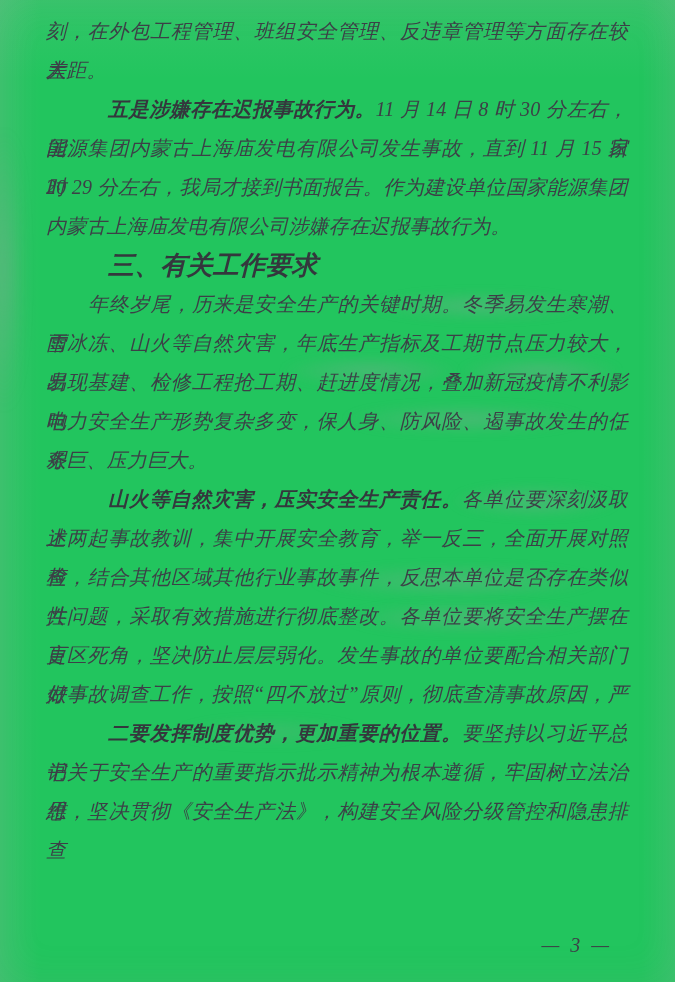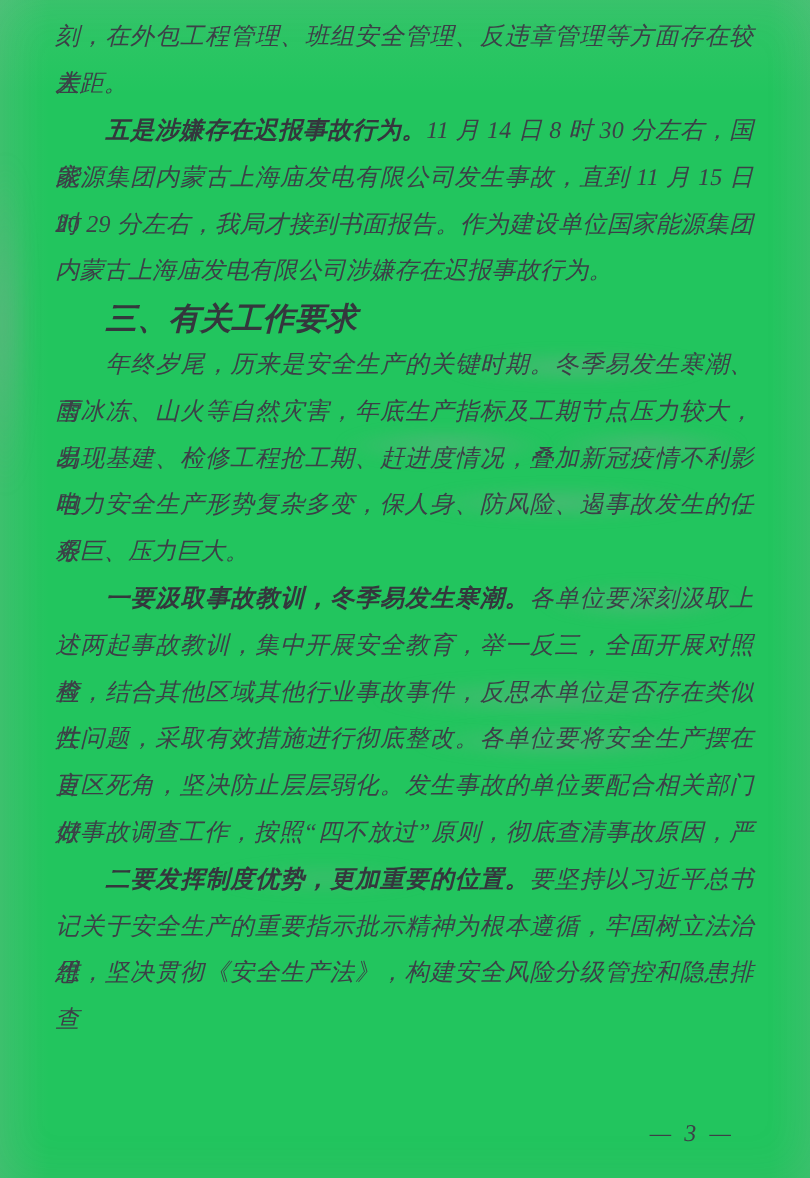--- a/index.html
+++ b/index.html
@@ -54,20 +54,21 @@
   .line.justify {
     white-space: normal;
     text-align: justify;
     text-align-last: justify;
   }
   .line.indent { text-indent: 42px; }
   .b {
     font-weight: bold;
     font-family: "Liberation Sans", "DejaVu Sans", sans-serif;
     color: #34373d;
+    margin-left: 20px;
   }
   .line.heading {
     font-weight: bold;
     font-family: "Liberation Sans", "DejaVu Sans", sans-serif;
     color: #34373d;
     font-size: 26px;
   }
   .pagenum {
     position: absolute;
     top: 930px;
@@ -99,21 +100,21 @@
       <div class="line indent justify"><span class="b">五是涉嫌存在迟报事故行为。</span><span>11 月 14 日 8 时 30 分左右，国家</span></div>
       <div class="line justify"><span>能源集团内蒙古上海庙发电有限公司发生事故，直到 11 月 15 日 20</span></div>
       <div class="line justify"><span>时 29 分左右，我局才接到书面报告。作为建设单位国家能源集团</span></div>
       <div class="line"><span>内蒙古上海庙发电有限公司涉嫌存在迟报事故行为。</span></div>
       <div class="line indent heading"><span class="b">三、有关工作要求</span></div>
       <div class="line indent justify"><span>年终岁尾，历来是安全生产的关键时期。冬季易发生寒潮、雨</span></div>
       <div class="line justify"><span>雪冰冻、山火等自然灾害，年底生产指标及工期节点压力较大，易</span></div>
       <div class="line justify"><span>出现基建、检修工程抢工期、赶进度情况，叠加新冠疫情不利影响，</span></div>
       <div class="line justify"><span>电力安全生产形势复杂多变，保人身、防风险、遏事故发生的任务</span></div>
       <div class="line"><span>艰巨、压力巨大。</span></div>
-      <div class="line indent justify"><span class="b">一要汲取事故教训，冬季易发生寒潮。</span><span>各单位要深刻汲取上</span></div>
+      <div class="line indent justify"><span class="b">山火等自然灾害，压实安全生产责任。</span><span>各单位要深刻汲取上</span></div>
       <div class="line justify"><span>述两起事故教训，集中开展安全教育，举一反三，全面开展对照检</span></div>
       <div class="line justify"><span>查，结合其他区域其他行业事故事件，反思本单位是否存在类似共</span></div>
       <div class="line justify"><span>性问题，采取有效措施进行彻底整改。各单位要将安全生产摆在更</span></div>
       <div class="line justify"><span>盲区死角，坚决防止层层弱化。发生事故的单位要配合相关部门做</span></div>
       <div class="line justify"><span>好事故调查工作，按照“四不放过”原则，彻底查清事故原因，严</span></div>
       <div class="line indent justify"><span class="b">二要发挥制度优势，更加重要的位置。</span><span>要坚持以习近平总书</span></div>
       <div class="line justify"><span>记关于安全生产的重要指示批示精神为根本遵循，牢固树立法治思</span></div>
       <div class="line justify"><span>维，坚决贯彻《安全生产法》，构建安全风险分级管控和隐患排查</span></div>
     </div>
 

